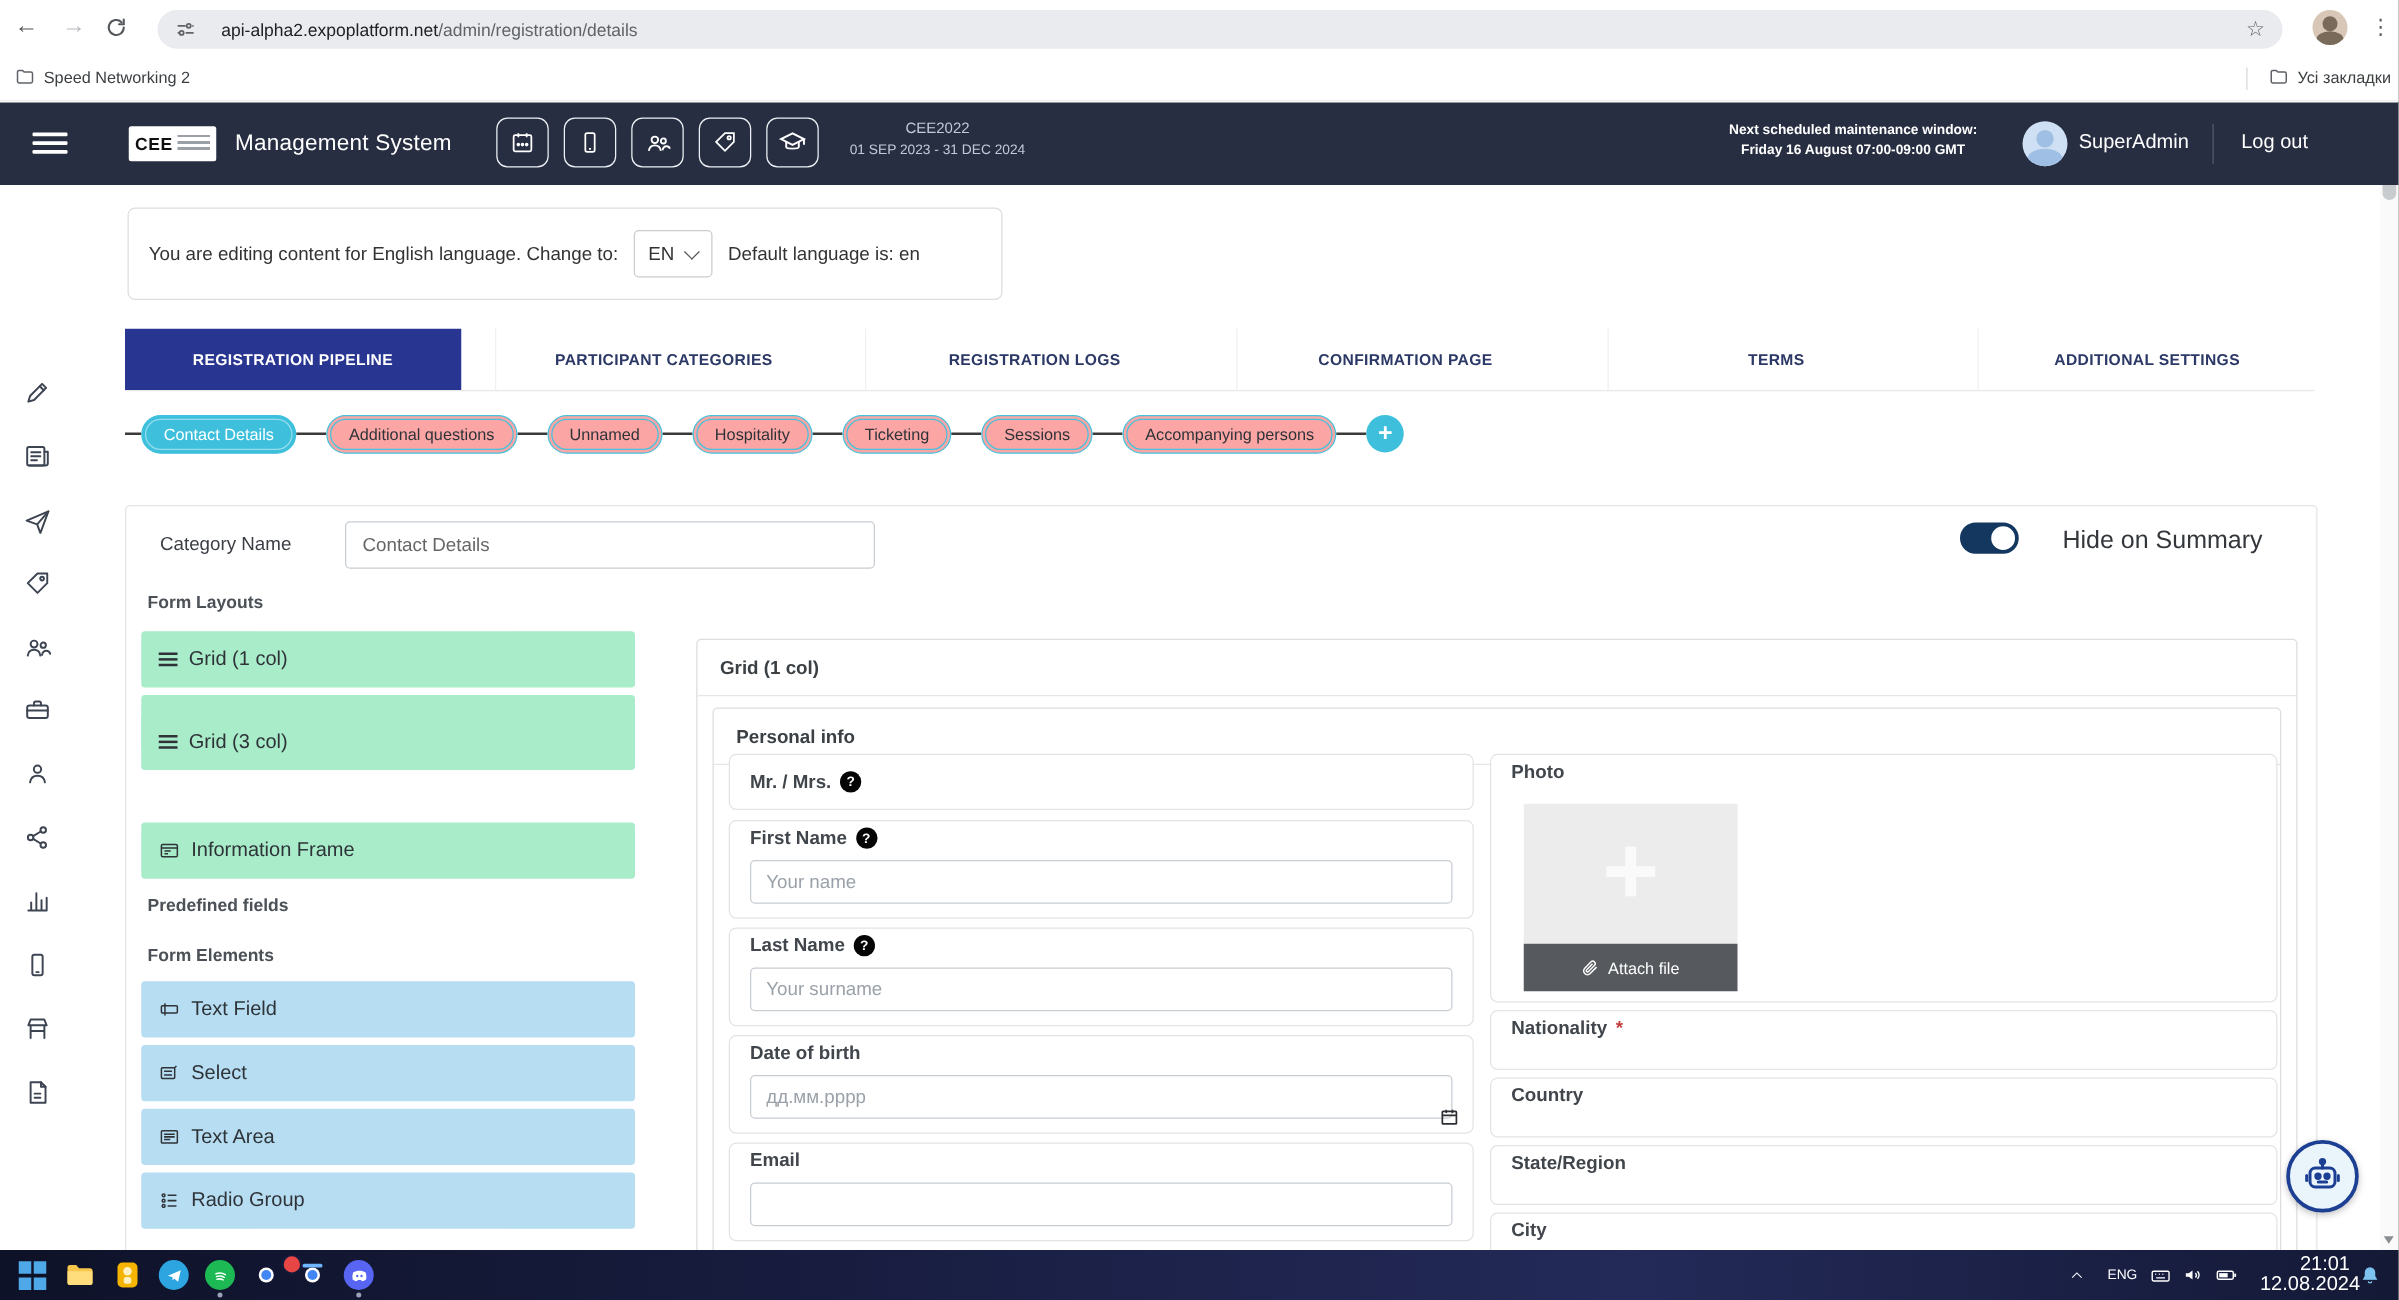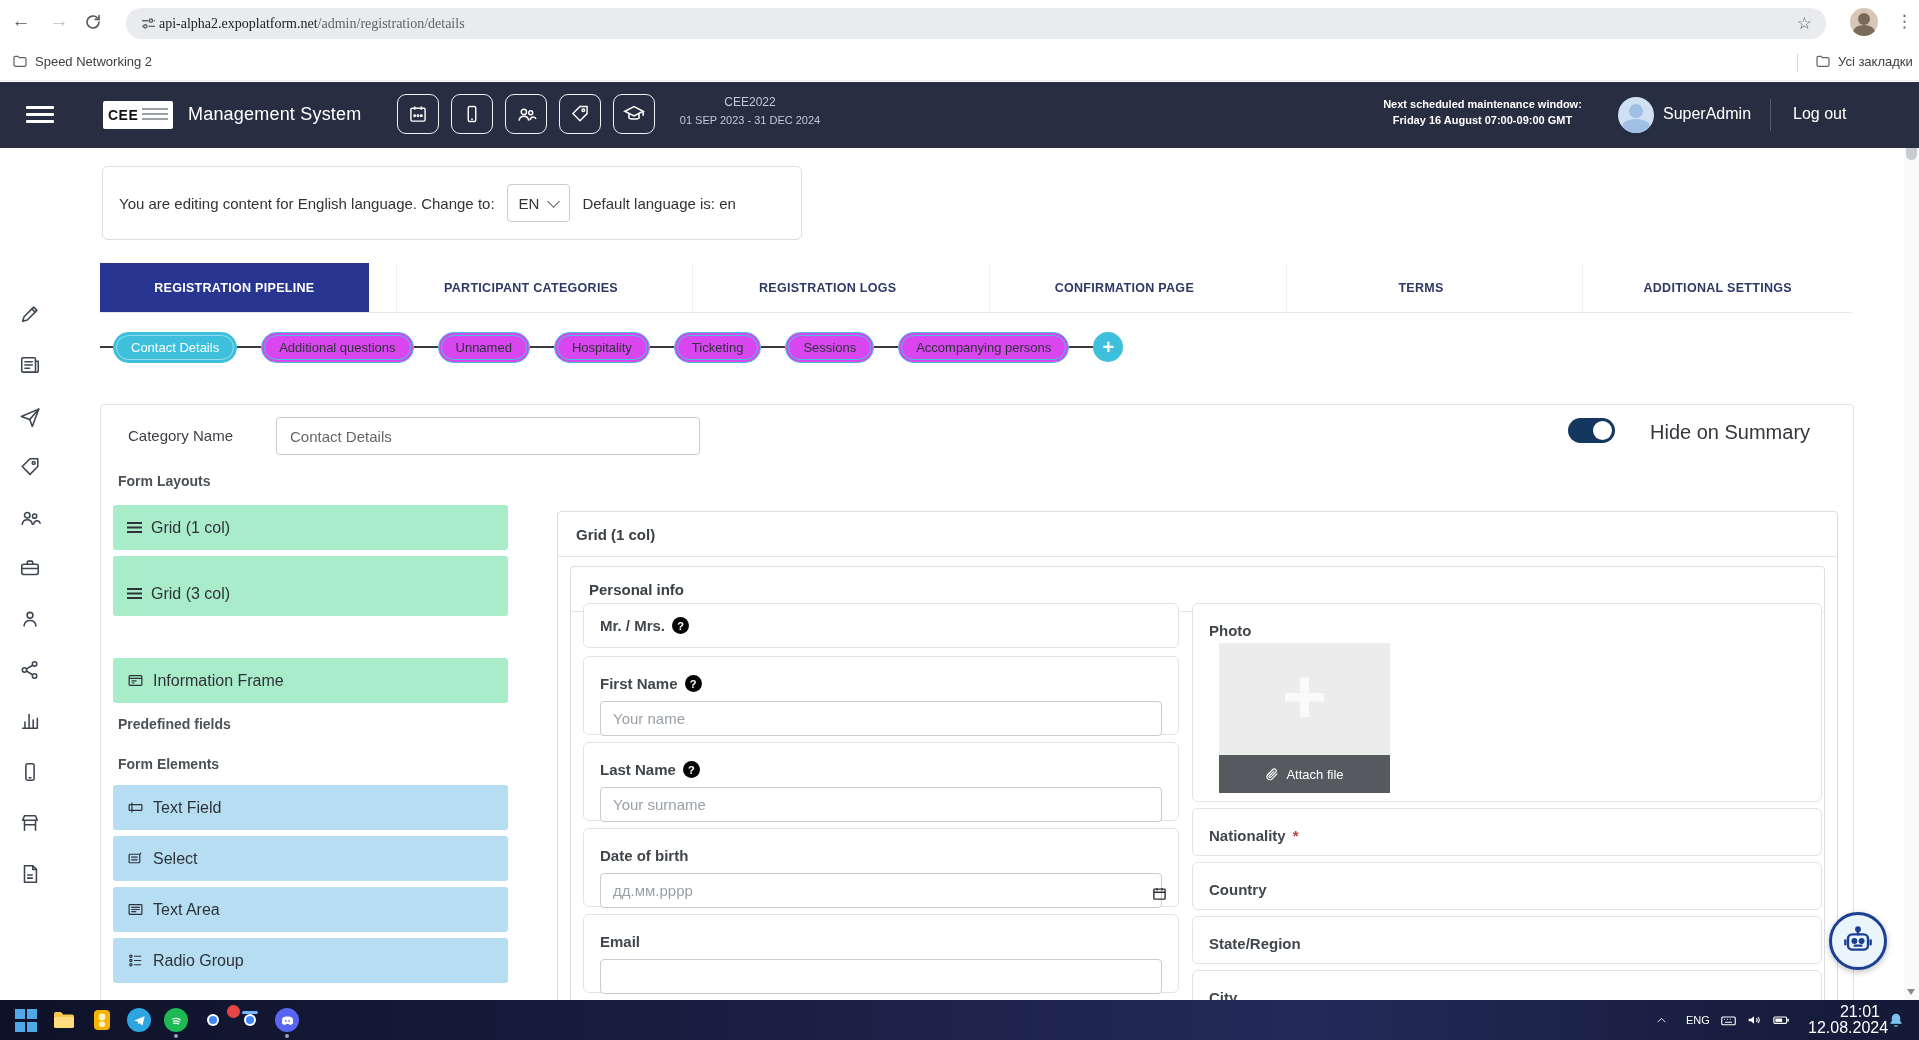--- a/index.html
+++ b/index.html
@@ -4,21 +4,21 @@
 <style>
   html,body{margin:0;padding:0;background:#222;}
   .screen{position:relative;width:1919px;height:1040px;background:#fff;overflow:hidden;
           font-family:"Liberation Sans",sans-serif;-webkit-font-smoothing:antialiased;}
   svg{display:block;}
 
   
   .btoolbar{position:absolute;left:0;top:0;width:1919px;height:46px;background:#ffffff;}
   .nav-glyph{position:absolute;top:10px;font-size:19px;color:#54575b;width:26px;text-align:center;cursor:pointer;}
   .omnibox{position:absolute;left:126px;top:8px;width:1700px;height:31px;background:#e9ebee;border-radius:16px;
-           display:flex;align-items:center;padding:0 14px;box-sizing:border-box;gap:2px;font-family:Liberation Serif, serif;}
+           display:flex;align-items:center;padding:0 14px;box-sizing:border-box;gap:20px;}
   .urltext{font-size:14px;color:#202124;white-space:nowrap;}
   .urltext .path{color:#5f6368;}
   .star{margin-left:auto;font-size:17px;color:#5f6368;}
   .b-avatar{position:absolute;left:1850px;top:8px;width:28px;height:28px;border-radius:50%;background:#d8c7b6;overflow:hidden;}
   .b-avatar i{position:absolute;left:8px;top:5px;width:12px;height:12px;border-radius:50%;background:#7a6a5a;}
   .b-avatar b{position:absolute;left:3px;top:17px;width:22px;height:14px;border-radius:50%;background:#7a6a5a;}
   .dots{position:absolute;left:1896px;top:11px;font-size:17px;color:#5f6368;}
 
   .bookmarks{position:absolute;left:0;top:46px;width:1919px;height:34px;background:#fff;border-bottom:1px solid #ededed;}
   .bm-item{position:absolute;top:7px;display:flex;align-items:center;gap:7px;font-size:13px;color:#3c4043;cursor:pointer;}
@@ -63,21 +63,21 @@
   .tab{flex:1;display:flex;align-items:center;justify-content:center;background:#fff;color:#2c3966;
        font-size:12.5px;font-weight:bold;letter-spacing:.3px;border-left:1px solid #f0f0f0;cursor:pointer;}
   .tab:first-child{border-left:none;}
   .tab.active{background:#283692;color:#fff;}
 
   
   .pipeline{position:absolute;left:100px;top:331px;height:32px;display:flex;align-items:center;}
   .conn{width:24px;height:2px;background:#3a3a3a;flex:none;}
   .conn.stub{width:13px;}
   .pill{position:relative;flex:none;border:1px solid #44c2dc;border-radius:17px;padding:7px 17px;font-size:13px;
-        color:#2f3338;background:#d946ef;cursor:pointer;white-space:nowrap;}
+        color:#2f3338;background:#fca5a5;cursor:pointer;white-space:nowrap;}
   .pill::after{content:"";position:absolute;inset:2px;border:1px solid #44c2dc;border-radius:14px;pointer-events:none;}
   .pill.active{background:#3ec0dc;border-color:#3ec0dc;color:#fff;}
   .pill.active::after{border-color:rgba(255,255,255,.45);}
   .addstep{flex:none;width:30px;height:30px;border-radius:50%;background:#3ec0dc;color:#fff;font-size:20px;font-weight:bold;
            display:flex;align-items:center;justify-content:center;cursor:pointer;}
 
   
   .maincard{position:absolute;left:100px;top:404px;width:1752px;height:700px;border:1px solid #e4e4e4;border-radius:4px;background:#fff;}
   .cat-label{position:absolute;left:128px;top:427px;font-size:15px;color:#3b3f45;}
   .cat-input{position:absolute;left:276px;top:417px;width:424px;height:38px;border:1px solid #c8cdd2;border-radius:4px;
@@ -90,21 +90,21 @@
   .palbtn{position:absolute;left:113px;width:395px;height:45px;border-radius:3px;display:flex;align-items:center;gap:9px;
           padding:0 14px;box-sizing:border-box;font-size:16px;color:#2e3338;cursor:pointer;}
   .palbtn.green{background:#a9ecca;}
   .palbtn.blue{background:#b7ddf3;}
   .ic-bars{width:15px;height:2.5px;background:#2f3338;box-shadow:0 4.5px 0 #2f3338,0 9px 0 #2f3338;margin-top:-9px;flex:none;}
   .palbtn svg{width:17px;height:17px;stroke:#2f3338;fill:none;stroke-width:1.7;flex:none;}
 
   .panel{position:absolute;border:1px solid #ddd;border-radius:4px;background:#fff;box-sizing:border-box;}
   .panel-h{height:44px;border-bottom:1px solid #e6e6e6;display:flex;align-items:center;padding:0 18px;
            font-size:15px;font-weight:bold;color:#3b4045;}
-  .fcard{position:absolute;background:#fff;border:1px solid #e3e3e3;border-radius:6px;box-sizing:border-box;padding:18px 16px;}
+  .fcard{position:absolute;background:#fff;border:1px solid #e3e3e3;border-radius:6px;box-sizing:border-box;padding:5px 16px;}
   .flabel{font-size:15px;font-weight:bold;color:#41464c;display:flex;align-items:center;gap:7px;}
   .qbadge{width:17px;height:17px;border-radius:50%;background:#050505;color:#fff;font-size:11px;font-weight:bold;
           display:inline-flex;align-items:center;justify-content:center;cursor:pointer;}
   .tinput{width:100%;height:35px;border:1px solid #c8cdd2;border-radius:4px;padding:0 12px;box-sizing:border-box;
           font-size:15px;color:#333;margin-top:9px;font-family:"Liberation Sans",sans-serif;}
   .tinput::placeholder{color:#9aa1a8;}
   .dwrap{position:relative;}
   .dwrap .cal{position:absolute;right:11px;top:19px;width:15px;height:15px;}
   .req{color:#c43b3b;font-weight:bold;}
 

